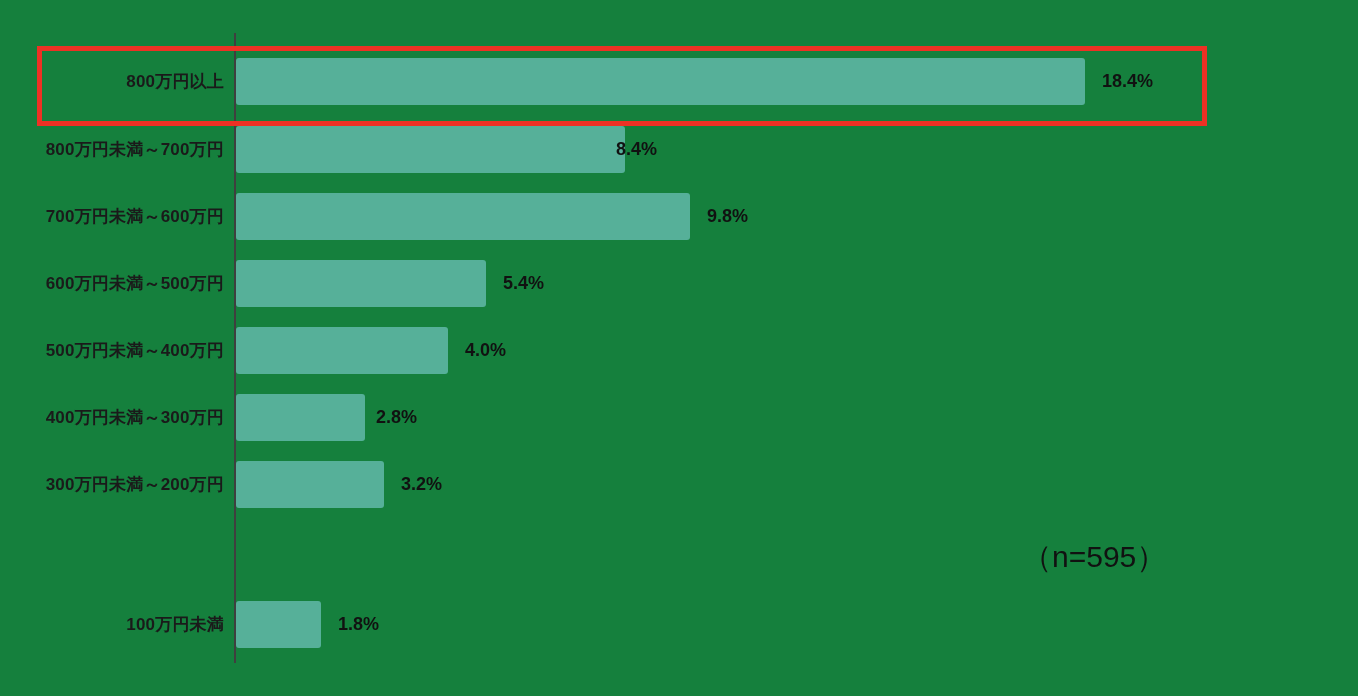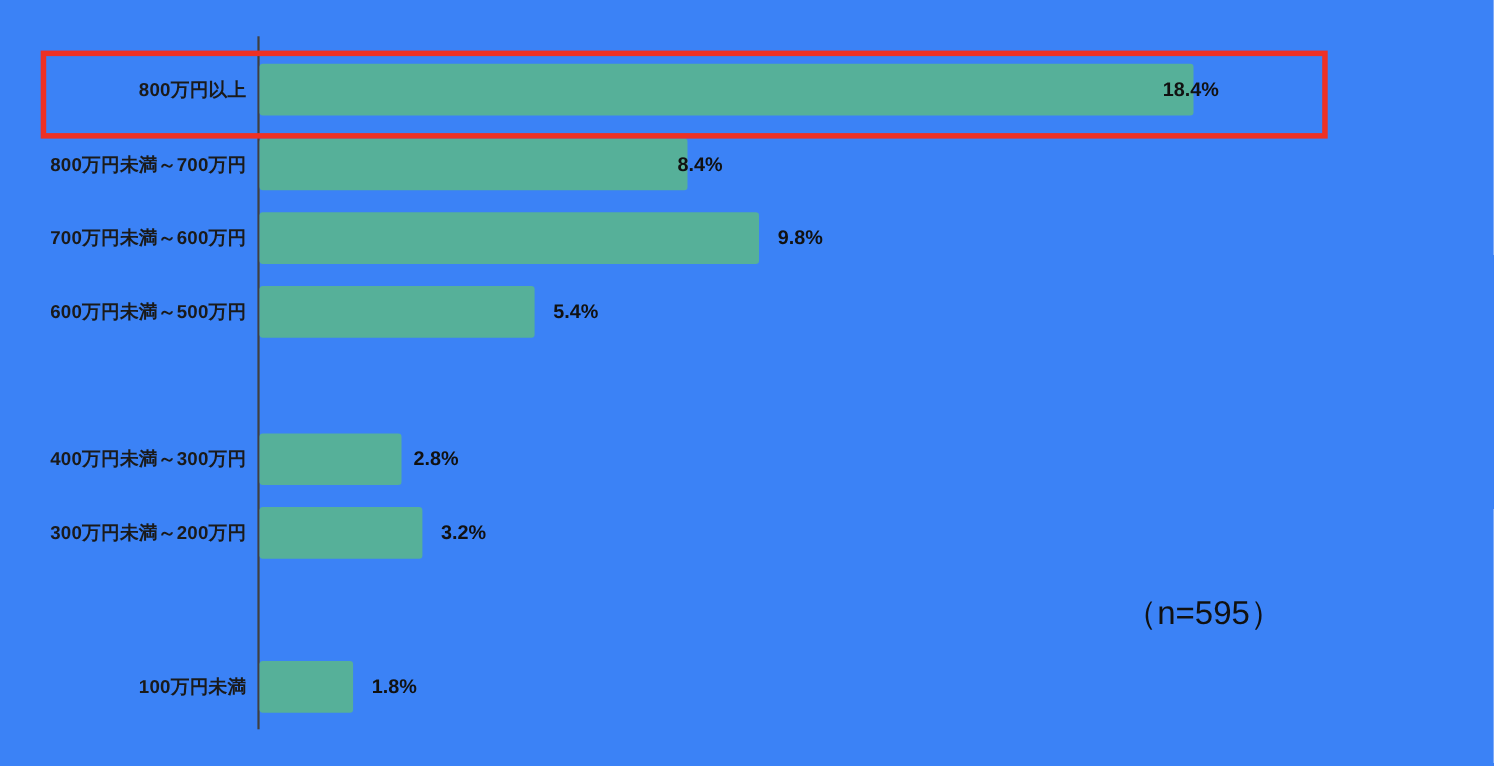--- a/index.html
+++ b/index.html
@@ -4,21 +4,21 @@
 <style>
   html, body {
     margin: 0;
     padding: 0;
     background: #ffffff;
   }
   #root {
     position: relative;
     width: 1358px;
     height: 696px;
-    background: #3b82f6;
+    background: #15803d;
     font-family: "Liberation Sans", "DejaVu Sans", sans-serif;
     overflow: hidden;
   }
   
   #axis-line {
     position: absolute;
     left: 234px;
     top: 33px;
     width: 2px;
     height: 630px;
@@ -95,36 +95,41 @@
 <body>
 
 <div id="root">
 
   <div id="axis-line"></div>
 
   <div id="plot">
       <div class="bar-row" style="top: 58px;">
         <div class="cat-label">800万円以上</div>
         <div class="bar" style="width: 849px; background: rgb(86, 176, 153);"></div>
-        <div class="bar-value" style="left: 1057px;">18.4%</div>
+        <div class="bar-value" style="left: 1102px;">18.4%</div>
       </div>
       <div class="bar-row" style="top: 126px;">
         <div class="cat-label">800万円未満～700万円</div>
         <div class="bar" style="width: 389px; background: rgb(86, 176, 153);"></div>
         <div class="bar-value" style="left: 616px;">8.4%</div>
       </div>
       <div class="bar-row" style="top: 193px; text-align: center;">
         <div class="cat-label">700万円未満～600万円</div>
         <div class="bar" style="width: 454px; background: rgb(86, 176, 153);"></div>
         <div class="bar-value" style="left: 707px;">9.8%</div>
       </div>
       <div class="bar-row" style="top: 260px;">
         <div class="cat-label">600万円未満～500万円</div>
         <div class="bar" style="width: 250px; background: rgb(86, 176, 153);"></div>
         <div class="bar-value" style="left: 503px;">5.4%</div>
+      </div>
+      <div class="bar-row" style="top: 327px;">
+        <div class="cat-label">500万円未満～400万円</div>
+        <div class="bar" style="width: 212px; background: rgb(86, 176, 153);"></div>
+        <div class="bar-value" style="left: 465px;">4.0%</div>
       </div>
       <div class="bar-row" style="top: 394px;">
         <div class="cat-label">400万円未満～300万円</div>
         <div class="bar" style="width: 129px; background: rgb(86, 176, 153);"></div>
         <div class="bar-value" style="left: 376px;">2.8%</div>
       </div>
       <div class="bar-row" style="top: 461px;">
         <div class="cat-label">300万円未満～200万円</div>
         <div class="bar" style="width: 148px; background: rgb(86, 176, 153);"></div>
         <div class="bar-value" style="left: 401px;">3.2%</div>

